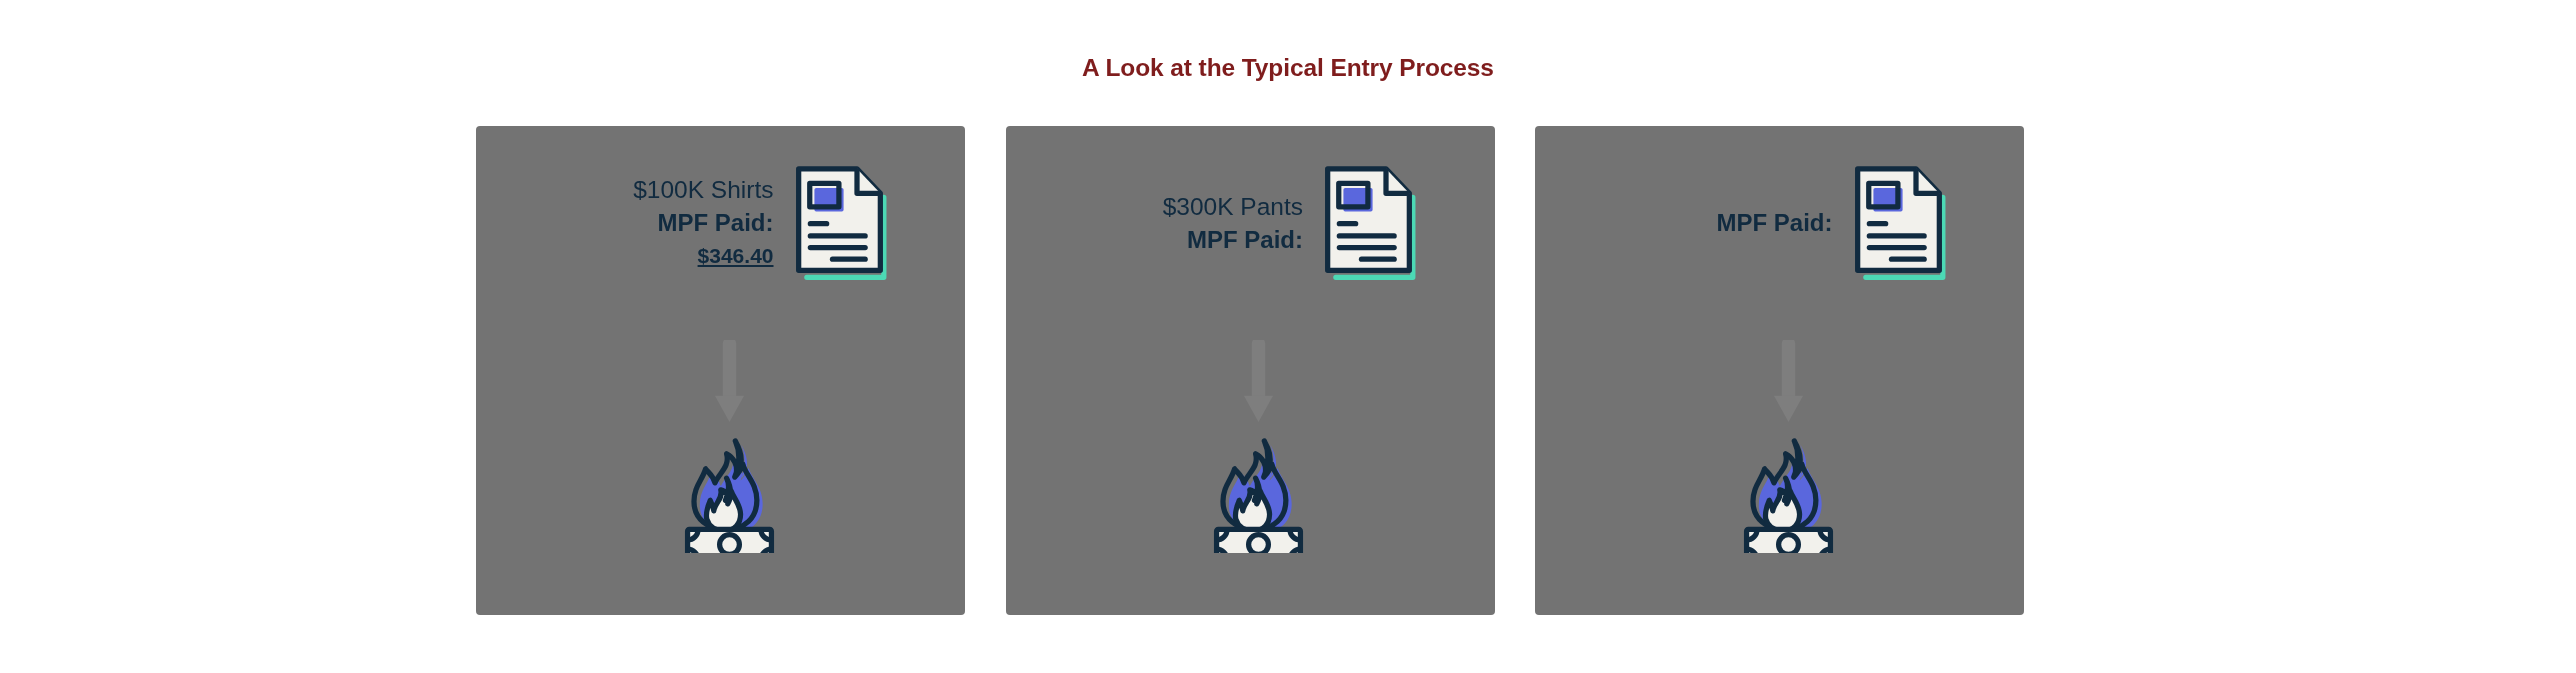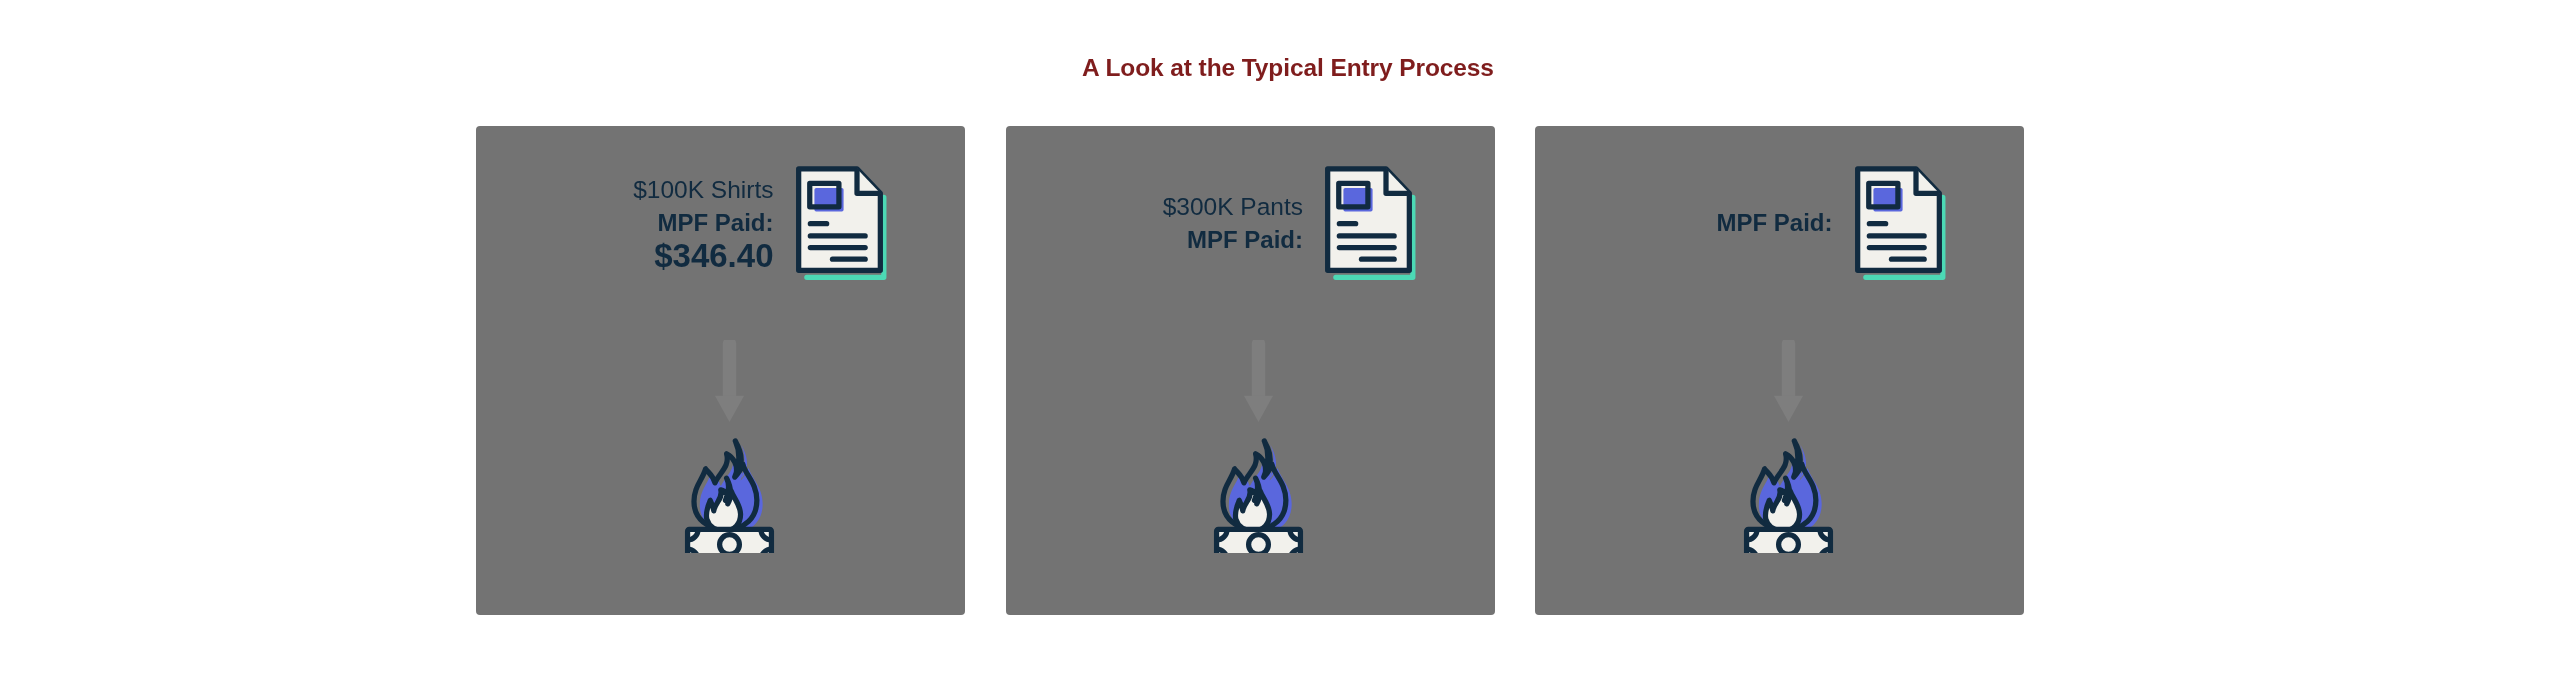--- a/index.html
+++ b/index.html
@@ -82,24 +82,25 @@
     font-weight: normal;
     white-space: nowrap;
   }
   .line-label {
     font-size: 24px;
     line-height: 33px;
     font-weight: bold;
     white-space: nowrap;
   }
   .line-amount {
-    font-size: 33px;
+    font-size: 21px;
     line-height: 34px;
     font-weight: bold;
     white-space: nowrap;
+    text-decoration: underline;
   }
 
   .doc-icon-wrap {
     width: 105px;
     height: 117px;
     flex: 0 0 auto;
     display: block;
   }
 
   .arrow-wrap {

